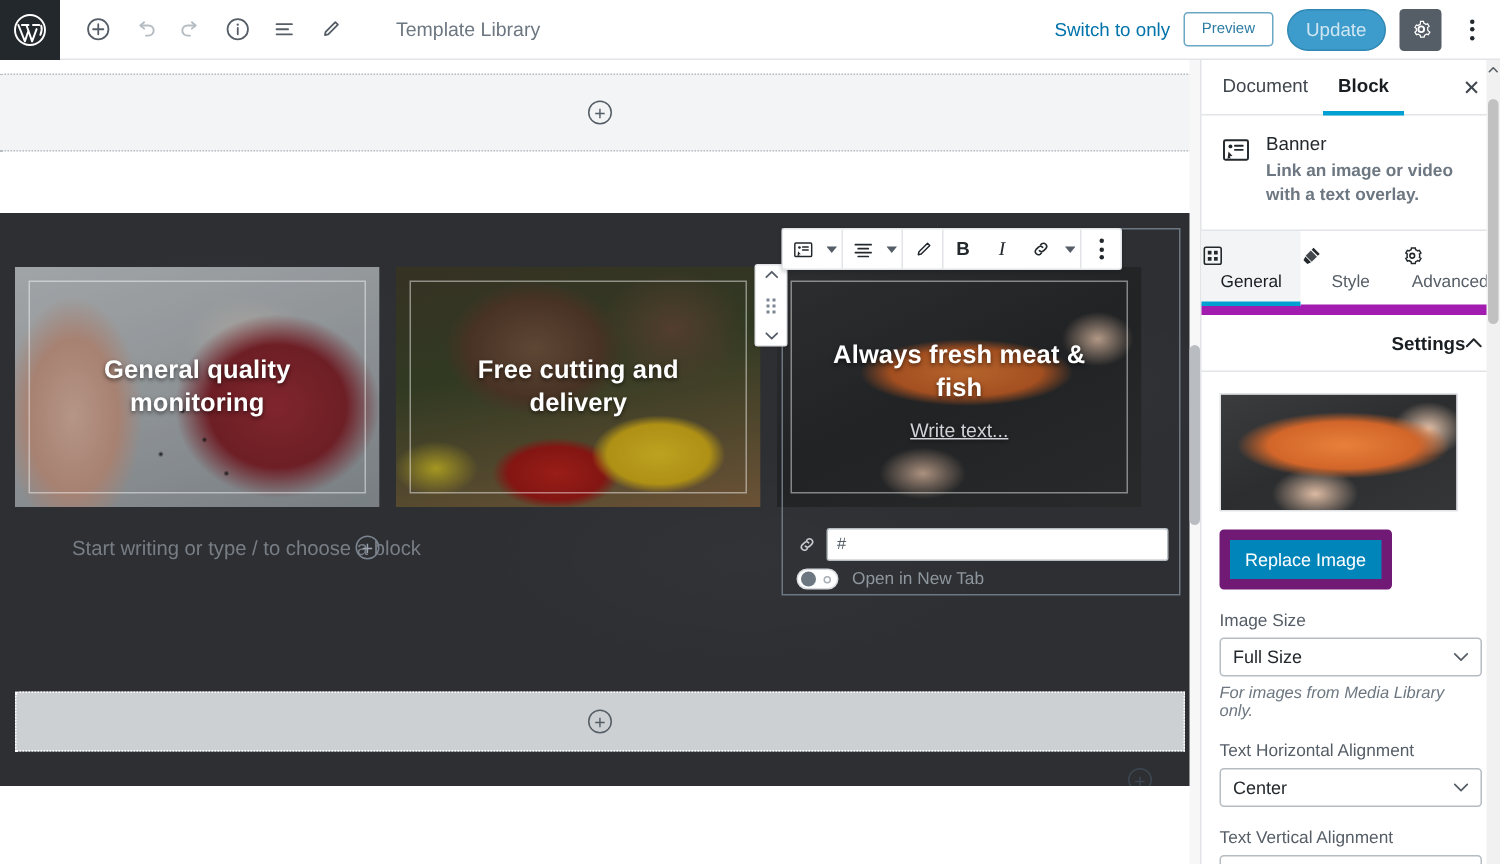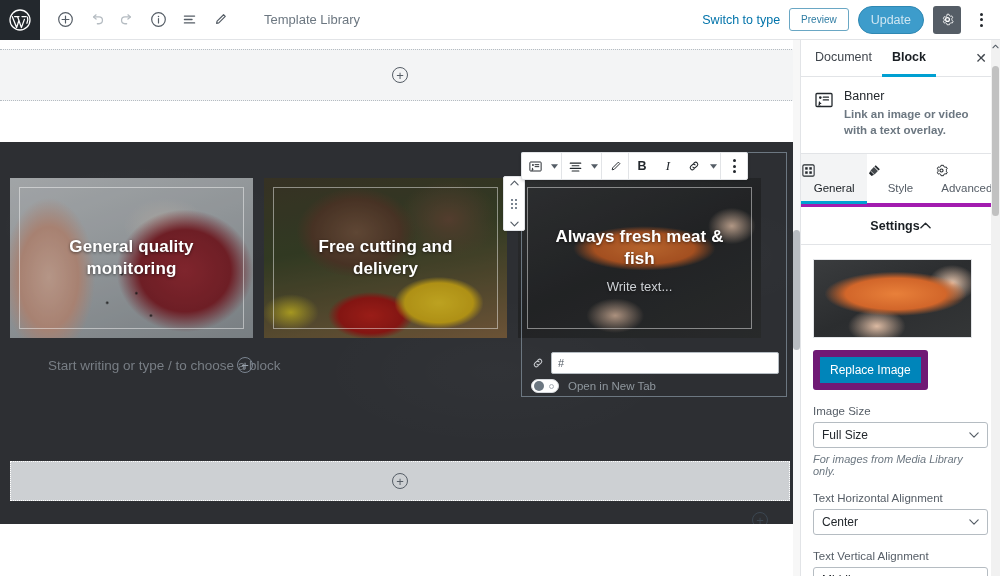--- a/index.html
+++ b/index.html
@@ -96,21 +96,21 @@
   .banner .veil { position:absolute; inset:0; background:rgba(0,0,0,.22); z-index:2; }
   .banner .cap {
     position:absolute; left:0; right:0; top:50%; transform:translateY(-50%);
     z-index:4; text-align:center; color:#fff; font-weight:bold; font-size:17px;
     line-height:1.28; padding:0 22px; letter-spacing:.1px;
     text-shadow:0 1px 3px rgba(0,0,0,.55);
   }
   .banner.sel .cap { top:44%; }
   .banner .sub {
     position:absolute; left:0; right:0; top:63%; z-index:4; text-align:center;
-    color:#cfd2d6; font-size:13px; text-shadow:0 1px 3px rgba(0,0,0,.5);
+    color:#cfd2d6; font-size:13px; text-shadow:0 1px 3px rgba(0,0,0,.5);text-decoration:underline;
   }
 
   
   .art { position:absolute; inset:0; z-index:1; }
   .art-meat {
     background:
       radial-gradient(ellipse 70px 120px at 16% 62%, #e8c0ad 0%, #d7a692 42%, transparent 66%),
       radial-gradient(ellipse 95px 85px at 72% 58%, #a3303a 0%, #8d2730 48%, transparent 72%),
       radial-gradient(ellipse 60px 40px at 64% 30%, #d9d3cc 0%, transparent 70%),
       linear-gradient(160deg, #cfd3d6 0%, #b9bfc3 45%, #9aa2a7 100%);
@@ -237,29 +237,29 @@
   }
   .blk-card {
     display:flex; gap:9px; padding:12px 12px 14px 12px; border-bottom:1px solid #e2e4e7;
   }
   .blk-icon {
     width:22px; height:22px; min-width:22px; color:#23282d;
     display:flex; align-items:center; justify-content:center;
   }
   .blk-name { font-size:12.5px; color:#23282d; margin-bottom:3px; }
   .blk-desc { font-size:11.5px; color:#6c7781; line-height:1.42;font-weight:bold; }
-  .sb-subtabs { display:flex; border-bottom:4px solid #a21caf;align-items:center; }
+  .sb-subtabs { display:flex; border-bottom:7px solid #a21caf;align-items:center; }
   .sb-subtab {
     flex:1; padding:9px 0 7px 0; text-align:center; font-size:11.5px; color:#555d66;
     cursor:pointer; border-bottom:3px solid transparent; margin-bottom:-1px;
   }
   .sb-subtab .ic { display:block; margin:0 auto 4px auto; height:15px; color:#23282d; }
   .sb-subtab.active { color:#191e23; border-bottom-color:#00a0d2; background:#f3f4f5; }
   .settings-head {
-    display:flex; align-items:center; justify-content:center;
+    display:flex; align-items:center; justify-content:flex-end;
     padding:12px 12px 11px 12px; font-size:12.5px; font-weight:bold; color:#191e23;
     border-bottom:1px solid #e2e4e7; cursor:pointer;
   }
   .settings-head .chev { color:#23282d; font-size:10px; }
   .sb-body { flex:1; overflow:hidden; padding:14px 12px 0 12px; }
   .thumb {
     width:159px; height:79px; border:1px solid #e2e4e7; overflow:hidden; position:relative;
   }
   .thumb .art-fish { position:absolute; inset:0; }
   .btn-replace {
@@ -346,21 +346,21 @@
       </div>
       <div class="tb-btn">
         <svg width="17" height="17" viewBox="0 0 20 20" fill="none" stroke="currentColor" stroke-width="1.4">
           <path d="M13.6 4.4l2 2L8 14l-2.6.6L6 12z" stroke-linejoin="round"></path>
         </svg>
       </div>
       <div class="doc-title">Template Library</div>
     </div>
 
     <div class="tb-right">
-      <span class="link-draft">Switch to type</span>
+      <span class="link-draft">Switch to only</span>
       <span class="btn-preview">Preview</span>
       <span class="btn-update">Update</span>
       <span class="btn-gear">
         <svg width="15" height="15" viewBox="0 0 20 20" fill="currentColor">
           <path d="M10 6.6a3.4 3.4 0 1 0 0 6.8 3.4 3.4 0 0 0 0-6.8zm0 5.1a1.7 1.7 0 1 1 0-3.4 1.7 1.7 0 0 1 0 3.4z"></path>
           <path d="M17 10c0-.4 0-.8-.1-1.2l1.5-1.1-1.5-2.6-1.8.6c-.6-.5-1.2-.9-1.9-1.1L13 2.6h-3l-.3 1.9c-.7.2-1.3.6-1.9 1.1l-1.8-.6L4.6 7.7l1.5 1.1c0 .4-.1.8-.1 1.2s0 .8.1 1.2l-1.5 1.1 1.5 2.6 1.8-.6c.6.5 1.2.9 1.9 1.1l.3 1.9h3l.3-1.9c.7-.2 1.3-.6 1.9-1.1l1.8.6 1.5-2.6-1.5-1.1c.1-.4.1-.8.1-1.2z" opacity=".001"></path>
           <path d="M16.3 11.6l1.3.9-1.3 2.3-1.5-.5a5.9 5.9 0 0 1-1.9 1.1l-.3 1.6H9.4l-.3-1.6a5.9 5.9 0 0 1-1.9-1.1l-1.5.5-1.3-2.3 1.3-.9a6 6 0 0 1 0-2.2l-1.3-.9 1.3-2.3 1.5.5a5.9 5.9 0 0 1 1.9-1.1L9.4 3h2.6l.3 1.6c.7.2 1.3.6 1.9 1.1l1.5-.5 1.3 2.3-1.3.9a6 6 0 0 1 0 2.2z" fill="none" stroke="currentColor" stroke-width="1.1"></path>
         </svg>
       </span>
       <span class="btn-kebab">

